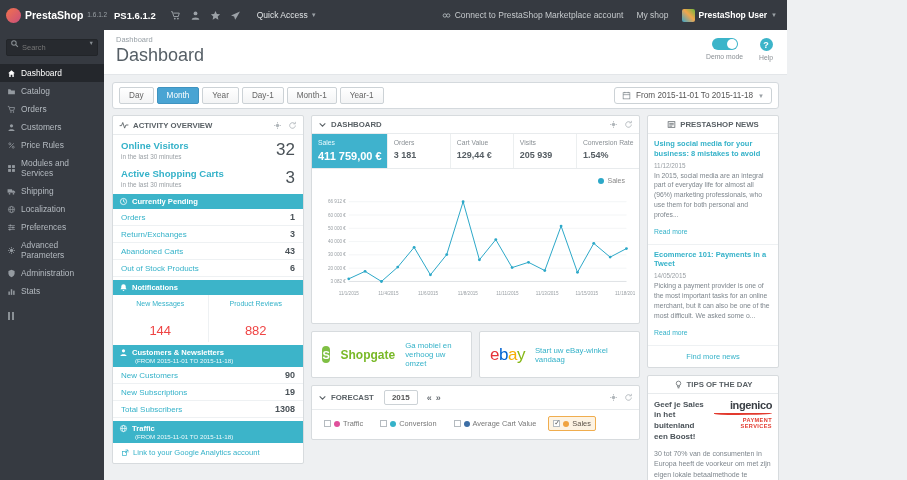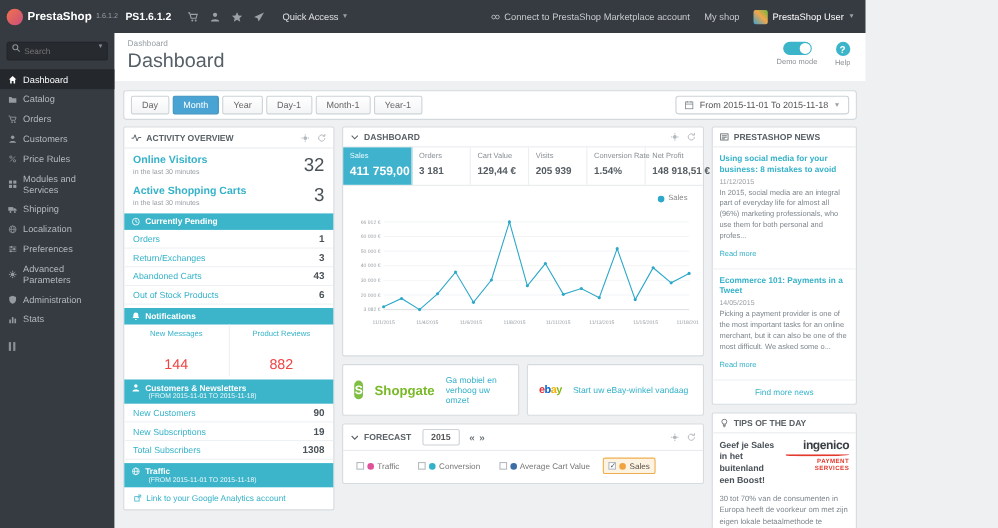--- a/index.html
+++ b/index.html
@@ -14,21 +14,21 @@
   .brandname { color:#fff; font-size:10.5px; font-weight:bold; white-space:nowrap; }
   .brandver { color:#9aa0a5; font-size:6.5px; align-self:flex-start; margin-top:3px; }
   .shopname { color:#fff; font-size:9.5px; font-weight:bold; margin-left:10px; }
   .tb-icons { display:flex; gap:9px; margin-left:14px; align-items:center; }
   .tb-icons svg { display:block; opacity:.85; }
   .quick { margin-left:16px; font-size:8.5px; color:#dfe2e4; display:flex; align-items:center; gap:3px; cursor:pointer; }
   .caret { font-size:6px; color:#9aa0a5; }
   .tb-right { margin-left:auto; display:flex; align-items:center; gap:13px; padding-right:10px; font-size:8.5px; }
   .tb-link { display:flex; align-items:center; gap:4px; cursor:pointer; }
   .avatar { width:13px; height:13px; border-radius:2px; background:linear-gradient(45deg,#3aa6cc,#f2a64c 55%,#6cb63c); }
-  .userbox { display:flex; align-items:center; gap:4px; color:#fff; cursor:pointer; }
+  .userbox { display:flex; align-items:center; gap:4px; color:#fff; cursor:pointer;font-weight:bold; }
 
   
   .sidebar { position:absolute; top:30px; left:0; width:104px; bottom:0; background:#363a41; z-index:20; }
   .search-wrap { margin:6px 6px 8px; position:relative; }
   .search-wrap input { width:100%; background:#272a2f; border:1px solid #222529; border-radius:2px; color:#ccc; font-size:7.5px; padding:3px 10px 3px 15px; font-family:inherit; }
   .search-wrap .mag { position:absolute; left:4px; top:3px; }
   .search-wrap .scaret { position:absolute; right:4px; top:4px; font-size:5.5px; color:#8a9095; }
   .sitem { display:flex; align-items:center; gap:5px; padding:4px 7px; font-size:8.4px; color:#b4bac0; cursor:pointer; }
   .sitem svg { flex:0 0 auto; opacity:.75; }
   .sitem.active { background:#24272c; color:#fff; }
@@ -54,21 +54,21 @@
   .fbtn.active { background:#49a4d3; border-color:#3f93c0; color:#fff; }
   .datebox { margin-left:auto; border:1px solid #ccd2d6; border-radius:3px; padding:3px 7px; font-size:8.2px; color:#555; display:flex; align-items:center; gap:5px; cursor:pointer; background:#fff; }
 
   
   .cols { display:flex; gap:7px; margin:0 8px; align-items:flex-start; }
   .col-left { width:192px; flex:0 0 auto; }
   .col-center { flex:1; min-width:0; }
   .col-right { width:132px; flex:0 0 auto; }
 
   .panel { background:#fff; border:1px solid #d7dbde; border-radius:2px; margin-bottom:7px; }
-  .ph { display:flex; align-items:center; gap:4px; padding:4px 6px; border-bottom:1px solid #e8ebed; color:#5a6166; font-size:7.8px; font-weight:bold; }
+  .ph { display:flex; align-items:center; gap:4px; padding:4px 6px; border-bottom:1px solid #e8ebed; color:#5a6166; font-size:7.8px; font-weight:bold;justify-content:center; }
   .ph .sp { margin-left:auto; display:flex; gap:6px; align-items:center; color:#b0b6ba; }
   .ph .sp svg { cursor:pointer; display:block; }
 
   
   .metric { display:flex; justify-content:space-between; align-items:center; padding:5px 8px 3px; }
   .m-label { color:#35b2c9; font-size:9.6px; font-weight:bold; line-height:1.2; cursor:pointer; }
   .m-sub { color:#9aa0a5; font-size:6.4px; font-weight:normal; margin-top:1px; }
   .m-value { font-size:17px; color:#4a5258; }
   .cbar { background:#3cb4c9; color:#fff; padding:3px 6px; margin-top:3px; }
   .cbar-line { display:flex; align-items:center; gap:4px; font-size:7.6px; font-weight:bold; }
@@ -96,21 +96,21 @@
   .legend { position:absolute; top:8px; right:14px; font-size:7px; color:#888; display:flex; align-items:center; gap:3px; }
   .ldot { width:6px; height:6px; border-radius:50%; display:inline-block; }
   svg.chart { display:block; width:100%; font-family:inherit; }
 
   
   .promo-row { display:flex; gap:7px; margin-bottom:7px; }
   .promo { flex:1; background:#fff; border:1px solid #d7dbde; border-radius:2px; display:flex; align-items:center; gap:10px; padding:9px 10px; }
   .sg-ico { width:17px; height:17px; border-radius:4px; background:#7fbf44; color:#fff; font-size:11px; font-weight:bold; display:flex; align-items:center; justify-content:center; }
   .sg-name { color:#79b928; font-size:12px; font-weight:bold; }
   .promo-link { color:#35b2c9; font-size:7.8px; cursor:pointer; }
-  .ebay { font-size:10px; font-weight:bold; letter-spacing:-0.5px;text-align:center; }
+  .ebay { font-size:17px; font-weight:normal; letter-spacing:-0.5px;text-align:center; }
   .ebay .l0 { color:#e53238; } .ebay .l1 { color:#0064d2; } .ebay .l2 { color:#f5af02; } .ebay .l3 { color:#86b817; }
 
   
   .yearbox { border:1px solid #ccd2d6; border-radius:2px; padding:2px 7px; font-size:8px; color:#555; margin-left:6px; cursor:pointer; }
   .pagearrows { display:flex; gap:4px; margin-left:5px; color:#6a7075; font-size:9px; }
   .pagearrows span { cursor:pointer; }
   .fc-legend { display:flex; gap:7px; align-items:center; padding:6px 7px 8px; flex-wrap:wrap; }
   .chip { display:flex; align-items:center; gap:3px; font-size:7.4px; color:#777; border:1px solid transparent; border-radius:2px; padding:2px 4px; cursor:pointer; }
   .chip .cb { width:7px; height:7px; border:1px solid #b5bbc0; background:#fff; display:inline-block; position:relative; }
   .chip .cb.checked::after { content:"✓"; position:absolute; left:0; top:-2px; font-size:7px; color:#555; }
@@ -537,24 +537,20 @@
               <div class="kl">Cart Value</div>
               <div class="kv">129,44 €</div>
             </div>
             <div class="kpi">
               <div class="kl">Visits</div>
               <div class="kv">205 939</div>
             </div>
             <div class="kpi">
               <div class="kl">Conversion Rate</div>
               <div class="kv">1.54%</div>
-            </div>
-            <div class="kpi">
-              <div class="kl">Net Profit</div>
-              <div class="kv">148 918,51 €</div>
             </div>
           </div>
 
           <div class="chartwrap">
             <div class="legend">
               <span class="ldot" style="background-color: rgb(44, 168, 200);"></span>
               <span>Sales</span>
             </div>
             <svg id="sales-chart" class="chart" viewBox="0 0 448 150" height="150">
                 <line x1="46" y1="10" x2="436" y2="10" stroke="#eef1f3" stroke-width="1"></line>

